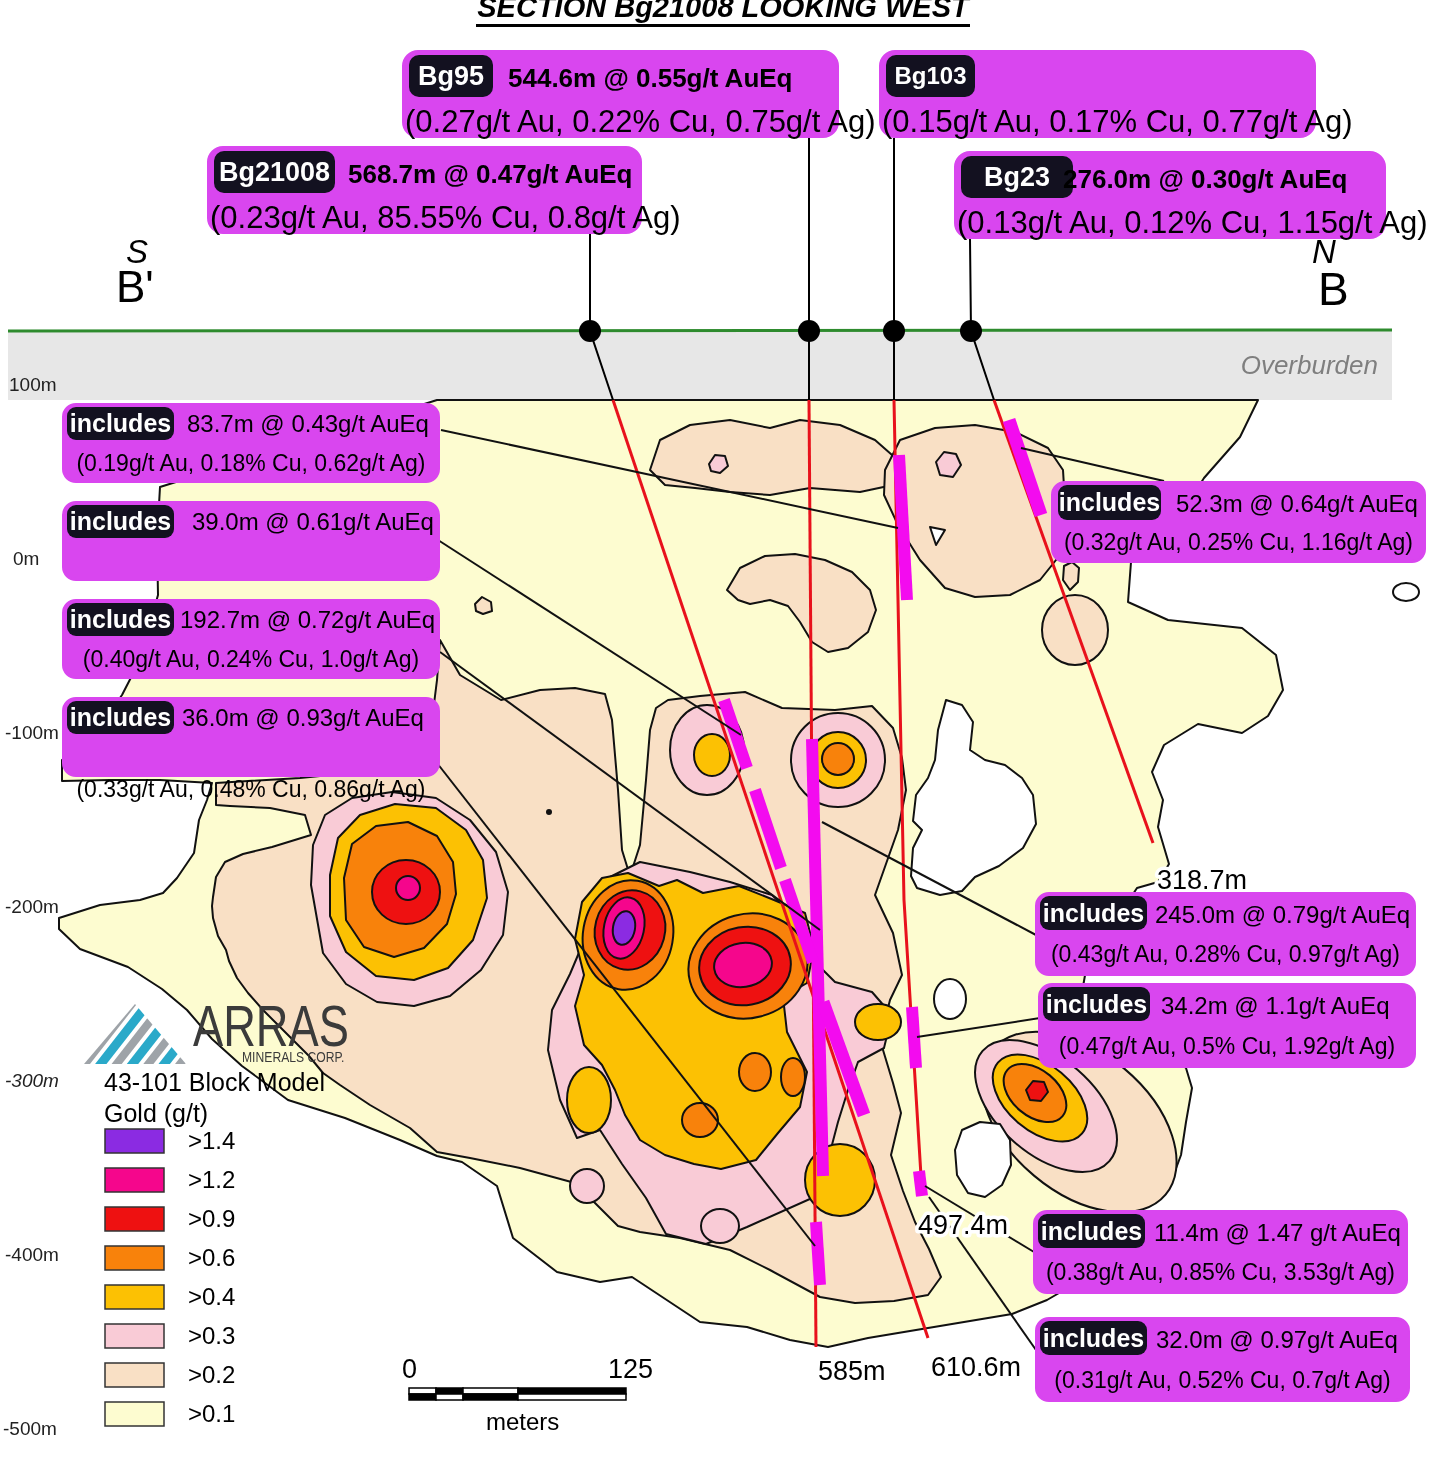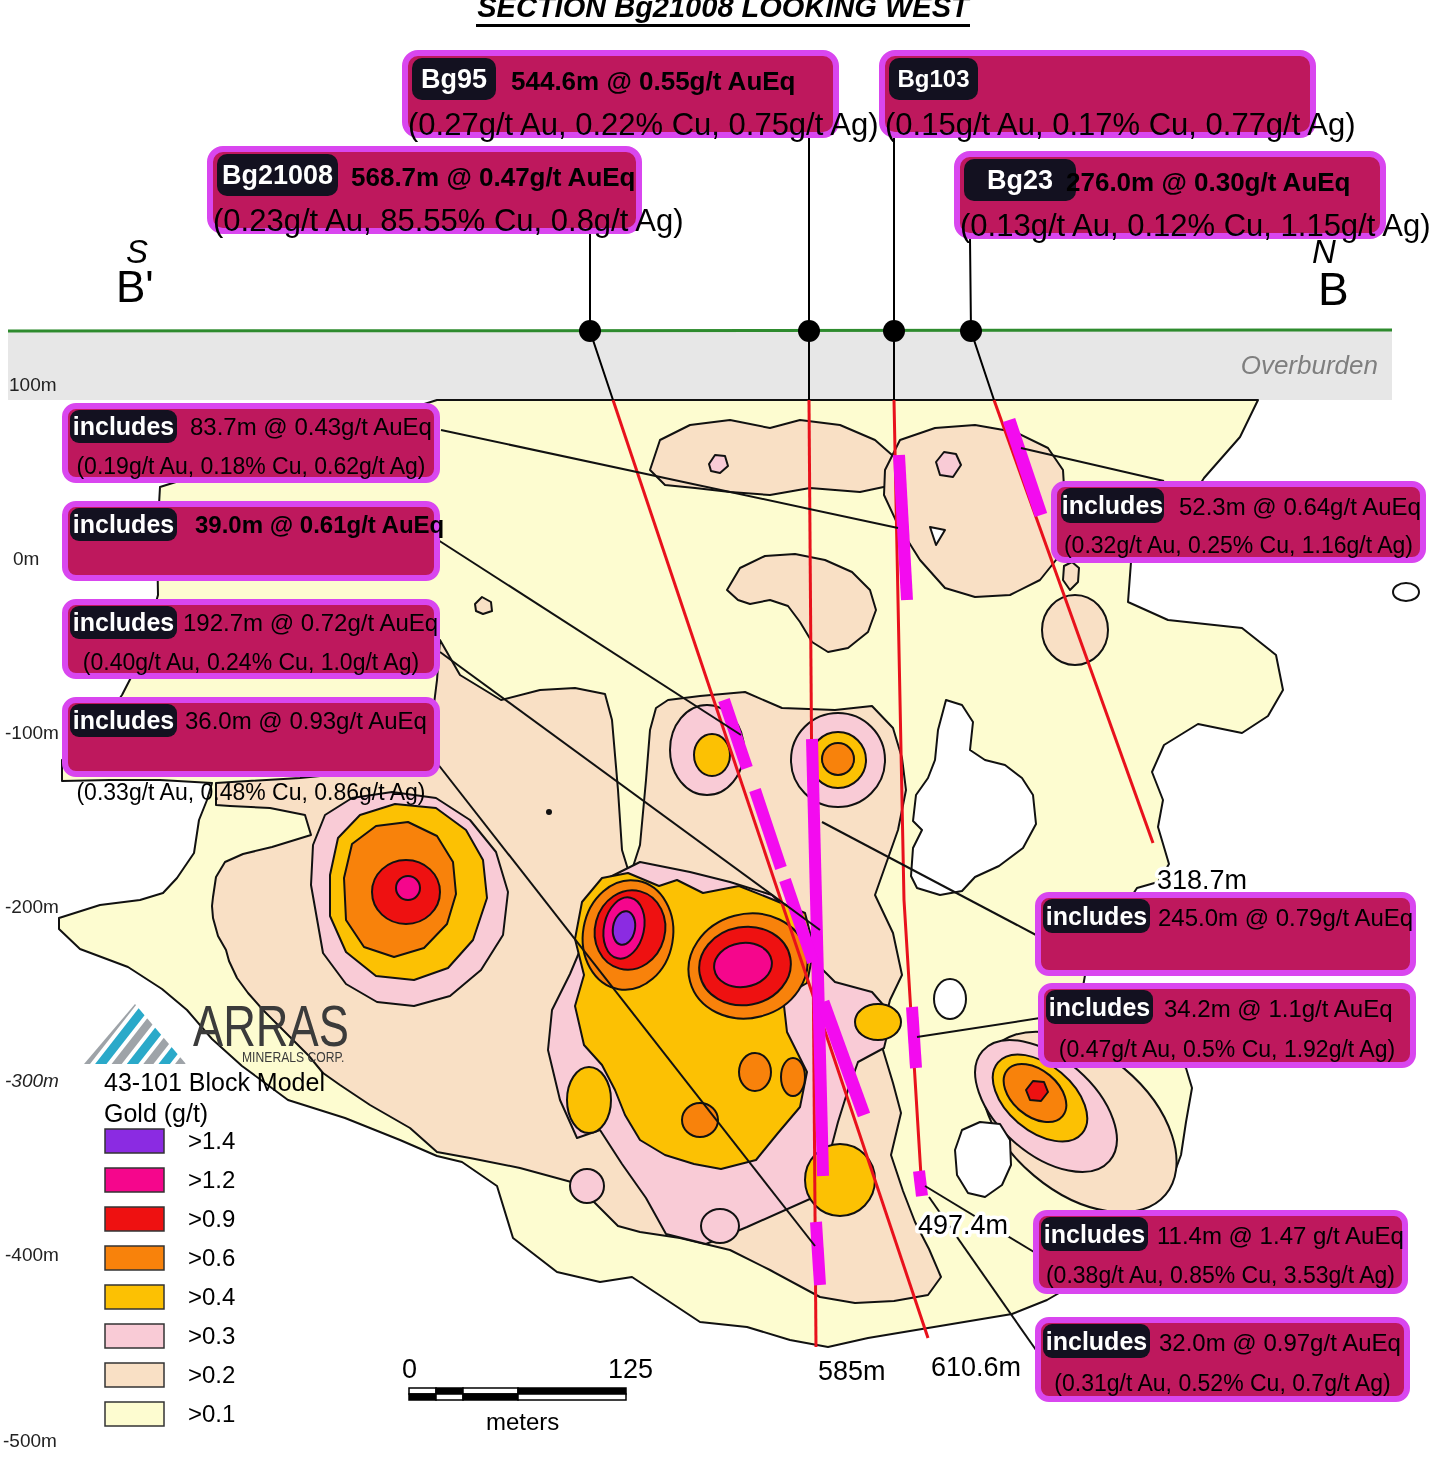--- a/index.html
+++ b/index.html
@@ -1,17 +1,17 @@
 <!DOCTYPE html>
 <html><head><meta charset="utf-8">
 <style>
 html,body{margin:0;padding:0;}
 body{width:1429px;height:1460px;position:relative;font-family:"Liberation Sans",sans-serif;background:#fff;overflow:hidden;}
 .abs{position:absolute;}
-.box{position:absolute;background:#be185d;border:6px solid #d946ef;border-radius:16px;box-sizing:border-box;}
+.box{position:absolute;background:#d946ef;border:3px solid #d946ef;border-radius:16px;box-sizing:border-box;}
 .chip{position:absolute;background:#131120;color:#fff;font-weight:bold;border-radius:10px;text-align:center;}
 .head{position:absolute;font-weight:bold;font-size:26px;white-space:nowrap;}
 .head2{position:absolute;font-size:24px;white-space:nowrap;}
 .sub{position:absolute;left:0;right:0;text-align:center;font-size:31px;white-space:nowrap;}
 .dl{position:absolute;font-size:19px;color:#222;width:60px;}
 </style></head>
 <body>
 <svg class="abs" style="left:0;top:0" width="1429" height="1460" viewBox="0 0 1429 1460">
 
 <rect x="8" y="331" width="1384" height="69" fill="#E7E7E7"></rect>
@@ -201,41 +201,42 @@
  <div class="sub" style="top:51px;">(0.13g/t Au, 0.12% Cu, 1.15g/t Ag)</div>
 </div>
 
 <div class="box" style="left:62px;top:403px;width:378px;height:80px;border-radius:14px;">
  <div class="chip" style="left:2px;top:1px;width:107px;height:33px;line-height:33px;font-size:25px;border-radius:9px;">includes</div>
  <div class="head2" style="left:122px;top:4px;">83.7m @ 0.43g/t AuEq</div>
  <div class="sub" style="top:44px;font-size:23px;">(0.19g/t Au, 0.18% Cu, 0.62g/t Ag)</div>
 </div>
 <div class="box" style="left:62px;top:501px;width:378px;height:80px;border-radius:14px;">
  <div class="chip" style="left:2px;top:1px;width:107px;height:33px;line-height:33px;font-size:25px;border-radius:9px;">includes</div>
- <div class="head2" style="left:127px;top:4px;font-weight:bold;">39.0m @ 0.61g/t AuEq</div>
+ <div class="head2" style="left:127px;top:4px;">39.0m @ 0.61g/t AuEq</div>
 </div>
 <div class="box" style="left:62px;top:599px;width:378px;height:80px;border-radius:14px;">
  <div class="chip" style="left:2px;top:1px;width:107px;height:33px;line-height:33px;font-size:25px;border-radius:9px;">includes</div>
  <div class="head2" style="left:115px;top:4px;">192.7m @ 0.72g/t AuEq</div>
  <div class="sub" style="top:44px;font-size:23px;">(0.40g/t Au, 0.24% Cu, 1.0g/t Ag)</div>
 </div>
 <div class="box" style="left:62px;top:697px;width:378px;height:80px;border-radius:14px;">
  <div class="chip" style="left:2px;top:1px;width:107px;height:33px;line-height:33px;font-size:25px;border-radius:9px;">includes</div>
  <div class="head2" style="left:117px;top:4px;">36.0m @ 0.93g/t AuEq</div>
  <div class="sub" style="top:44px;font-size:23px;margin-top:32px;">(0.33g/t Au, 0.48% Cu, 0.86g/t Ag)</div>
 </div>
 
 <div class="box" style="left:1051px;top:481px;width:375px;height:82px;border-radius:14px;">
  <div class="chip" style="left:4px;top:1px;width:103px;height:35px;line-height:35px;font-size:25px;border-radius:9px;">includes</div>
  <div class="head2" style="left:122px;top:6px;">52.3m @ 0.64g/t AuEq</div>
  <div class="sub" style="top:45px;font-size:23px;">(0.32g/t Au, 0.25% Cu, 1.16g/t Ag)</div>
 </div>
 <div class="box" style="left:1035px;top:892px;width:381px;height:84px;border-radius:14px;">
  <div class="chip" style="left:2px;top:1px;width:107px;height:34px;line-height:34px;font-size:25px;border-radius:9px;">includes</div>
  <div class="head2" style="left:117px;top:6px;">245.0m @ 0.79g/t AuEq</div>
+ <div class="sub" style="top:46px;font-size:23px;">(0.43g/t Au, 0.28% Cu, 0.97g/t Ag)</div>
 </div>
 <div class="box" style="left:1038px;top:983px;width:378px;height:85px;border-radius:14px;">
  <div class="chip" style="left:2px;top:1px;width:107px;height:34px;line-height:34px;font-size:25px;border-radius:9px;">includes</div>
  <div class="head2" style="left:120px;top:6px;">34.2m @ 1.1g/t AuEq</div>
  <div class="sub" style="top:47px;font-size:23px;">(0.47g/t Au, 0.5% Cu, 1.92g/t Ag)</div>
 </div>
 <div class="box" style="left:1033px;top:1210px;width:375px;height:84px;border-radius:14px;">
  <div class="chip" style="left:2px;top:1px;width:107px;height:34px;line-height:34px;font-size:25px;border-radius:9px;">includes</div>
  <div class="head2" style="left:118px;top:6px;">11.4m @ 1.47 g/t AuEq</div>
  <div class="sub" style="top:46px;font-size:23px;">(0.38g/t Au, 0.85% Cu, 3.53g/t Ag)</div>
@@ -251,21 +252,21 @@
 <div class="abs" style="left:1312px;top:233px;font-size:33px;font-style:italic;">N</div>
 <div class="abs" style="left:1318px;top:262px;font-size:46px;">B</div>
 <div class="abs" style="left:1150px;top:350px;width:228px;text-align:right;font-size:26px;font-style:italic;color:#7f7f7f;">Overburden</div>
 
 <div class="dl" style="left:9px;top:374px;">100m</div>
 <div class="dl" style="left:13px;top:548px;">0m</div>
 <div class="dl" style="left:5px;top:722px;">-100m</div>
 <div class="dl" style="left:5px;top:896px;">-200m</div>
 <div class="dl" style="left:5px;top:1070px;font-style:italic;">-300m</div>
 <div class="dl" style="left:5px;top:1244px;">-400m</div>
-<div class="dl" style="left:3px;top:1418px;margin-top:12px;">-500m</div>
+<div class="dl" style="left:3px;top:1418px;">-500m</div>
 
 <div class="abs" style="left:193px;top:992px;font-size:58px;color:#3b3b3b;transform:scale(0.78,1);transform-origin:0 0;">ARRAS</div>
 <div class="abs" style="left:242px;top:1048px;font-size:15px;color:#3b3b3b;transform:scale(0.81,1);transform-origin:0 0;">MINERALS CORP.</div>
 <div class="abs" style="left:104px;top:1068px;font-size:25px;">43-101 Block Model</div>
 <div class="abs" style="left:104px;top:1099px;font-size:25px;">Gold (g/t)</div>
 <div class="abs" style="left:188px;top:1127px;font-size:24px;">&gt;1.4</div>
 <div class="abs" style="left:188px;top:1166px;font-size:24px;">&gt;1.2</div>
 <div class="abs" style="left:188px;top:1205px;font-size:24px;">&gt;0.9</div>
 <div class="abs" style="left:188px;top:1244px;font-size:24px;">&gt;0.6</div>
 <div class="abs" style="left:188px;top:1283px;font-size:24px;">&gt;0.4</div>

